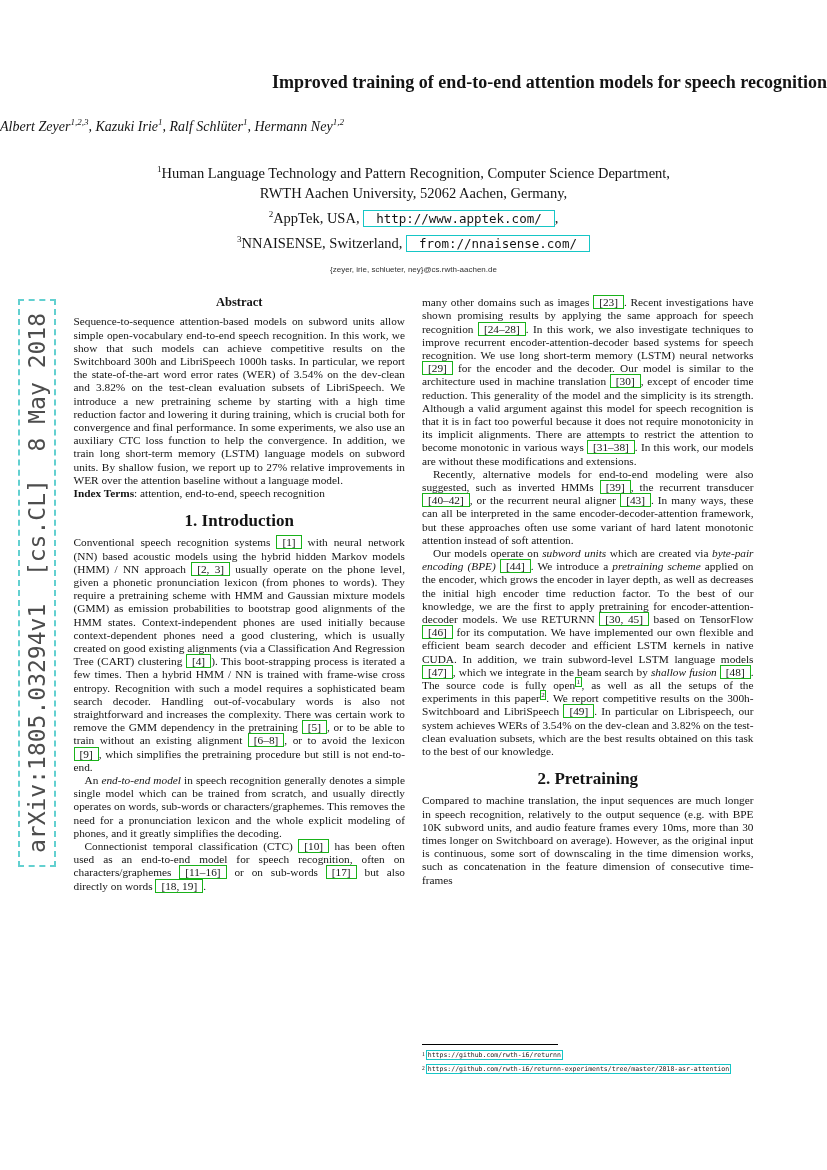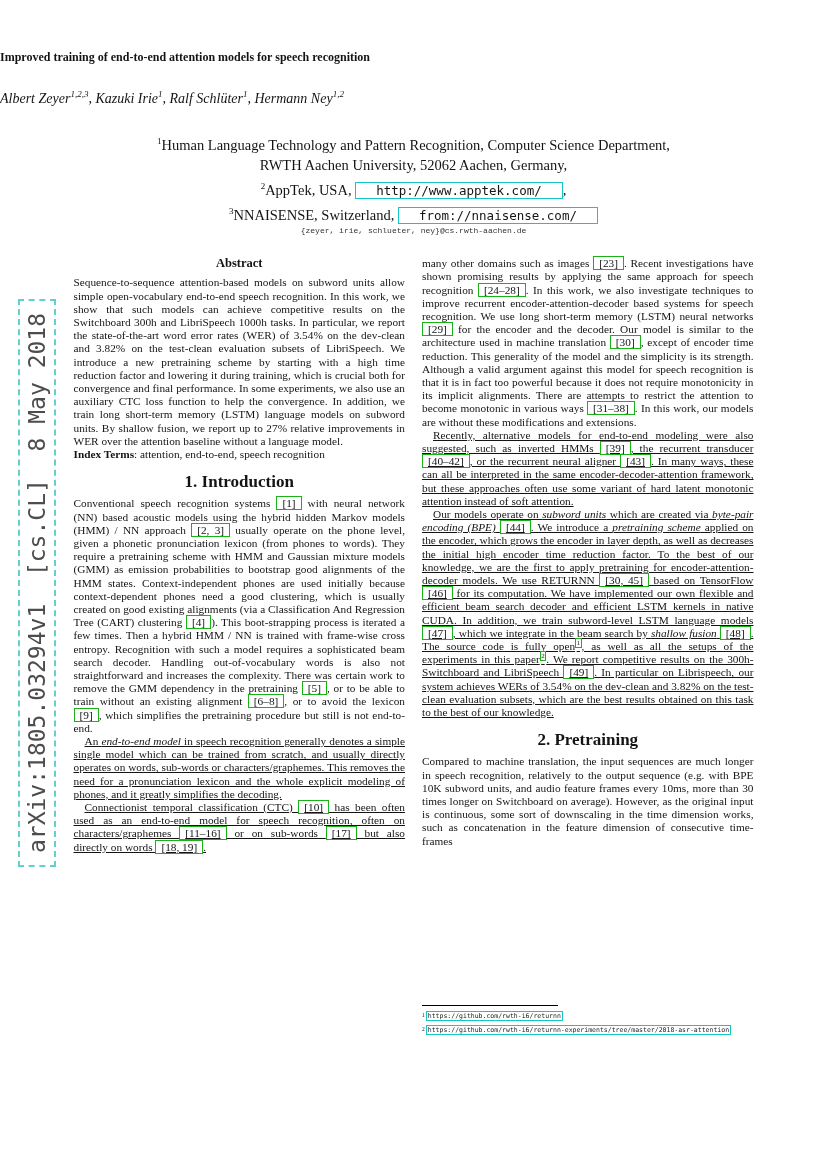--- a/index.html
+++ b/index.html
@@ -1,33 +1,33 @@
 <!DOCTYPE html>
 <html lang="en" style="--cite: #19b219; --link: #16c6c6; --stamp: #4d4d4d; --stamp-box: #63d0d0;"><head>
 <meta charset="utf-8">
 <style>
   html,body{margin:0;padding:0;background:#ffffff;}
   .page{position:relative;width:827px;height:1170px;margin:0 auto;background:#fff;color:#141414;
         font-family:"Liberation Serif","DejaVu Serif",serif;overflow:hidden;}
   .arxiv-banner{position:absolute;top:583px;left:37px;transform:translate(-50%,-50%) rotate(-90deg);
         white-space:pre;font-family:"DejaVu Sans Mono","Liberation Mono",monospace;font-size:23px;
         color:var(--stamp,#4d4d4d);border:2px dashed var(--stamp-box,#63d0d0);padding:4px 12px;}
-  .title{margin:0;padding-top:50px;text-align:left;font-size:12px;font-weight:bold;}
+  .title{margin:0;padding-top:72px;text-align:right;font-size:18px;font-weight:bold;}
   .authors{margin-top:24px;text-align:left;font-style:italic;font-size:14px;}
   .authors sup{font-size:9px;}
   .affils{margin-top:24px;text-align:center;font-size:14.5px;line-height:21px;}
   .affils sup{font-size:9px;}
   .urlbox{font-family:"DejaVu Sans Mono","Liberation Mono",monospace;font-size:12.5px;
-        border:1px solid var(--link,#16c6c6);padding:0 20px;}
-  .email{text-align:center;font-family:Liberation Mono, monospace;
+        border:1px solid var(--link,#16c6c6);padding:0 12px;}
+  .email{margin-top:11px;text-align:center;font-family:Liberation Sans, sans-serif;
         font-size:8px;color:#333;}
   .columns{width:680px;margin:22px auto 16px;display:flex;gap:17px;height:780px;}
   .col{flex:1;min-width:0;font-size:11.3px;line-height:13.2px;text-align:justify;}
   .col p{margin:0;}
-  .col p.indent{text-indent:11px;text-decoration:underline;}
+  .col p.indent{text-indent:11px;}
   .abs-heading{text-align:center;font-weight:bold;font-size:12.5px;margin-bottom:6px;}
   .sec-heading{text-align:center;font-weight:bold;font-size:17px;margin:14px 0 9px;}
   .index-terms{margin-top:10px;}
   .cite{border:1px solid var(--cite,#19b219);padding:0 5px;}
   sup.fn-mark{border:1px solid var(--cite,#19b219);font-size:7px;padding:0 0.5px;line-height:1;}
   .right-col{display:flex;flex-direction:column;}
   .footnotes{margin-top:auto;text-align:left;font-size:8px;line-height:13px;}
   .fn-rule{width:136px;border-top:1px solid #000;margin-bottom:3px;}
   .fn-num{font-size:5.5px;vertical-align:top;margin-right:1px;}
   .fn-url{font-family:"DejaVu Sans Mono","Liberation Mono",monospace;font-size:6.5px;

